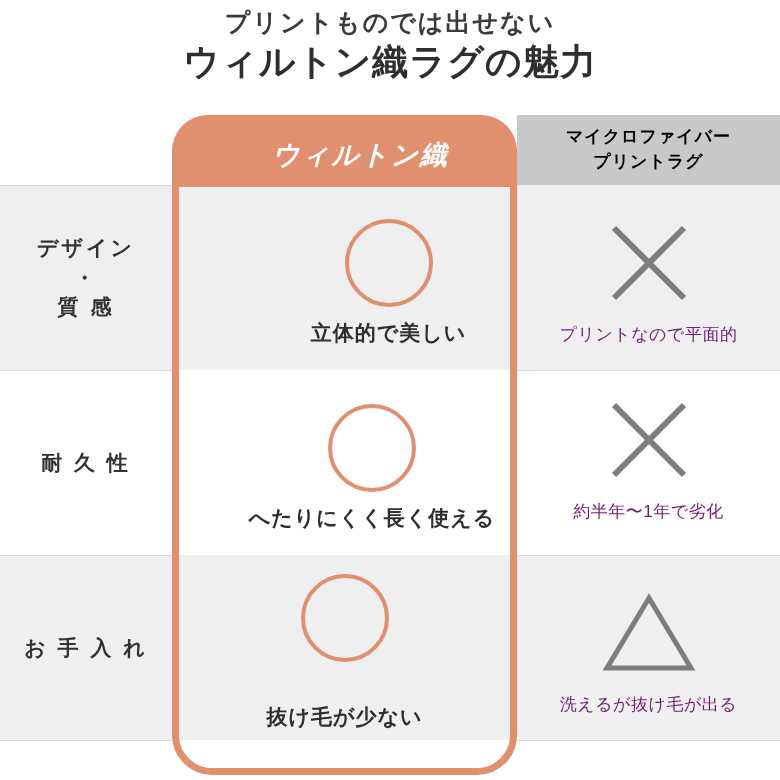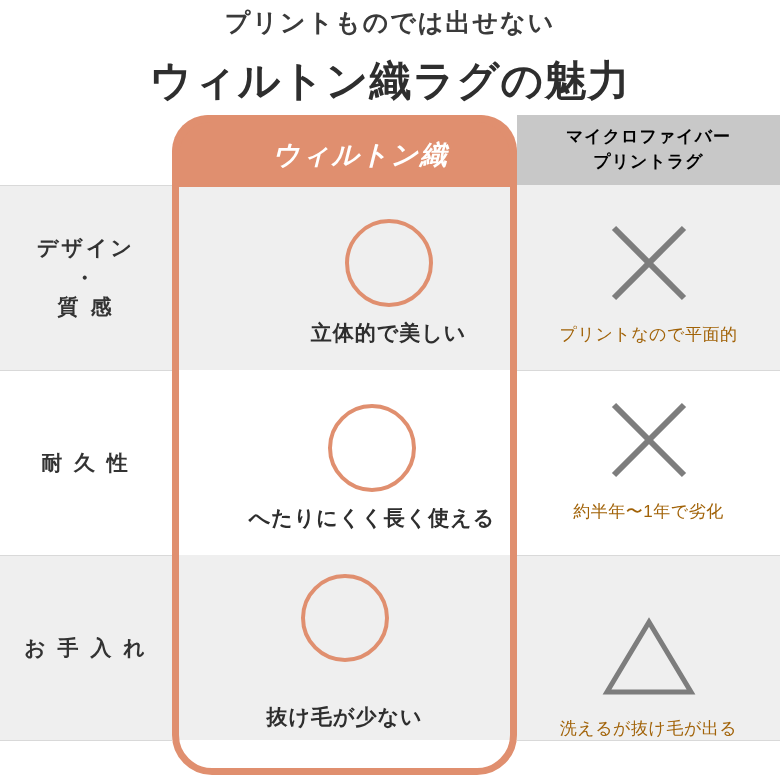--- a/index.html
+++ b/index.html
@@ -31,26 +31,26 @@
     text-align: center;
   }
   .title-sub {
     font-size: 25px;
     font-weight: bold;
     letter-spacing: 2px;
     color: #3a3a3a;
     line-height: 1.3;
   }
   .title-main {
-    font-size: 42px;
+    font-size: 36px;
     font-weight: bold;
     letter-spacing: 1px;
     color: #2e2e2e;
     line-height: 1.25;
-    margin-top: 16px;
+    margin-top: 0;
   }
 
   
   .table {
     position: absolute;
     top: 115px;
     left: 0;
     width: 780px;
     height: 665px;
   }
@@ -135,21 +135,21 @@
   }
   .cell-text {
     font-size: 21px;
     font-weight: bold;
     color: #2e2e2e;
     letter-spacing: 1px;
     margin-top: 2px;
   }
   .cell-text-muted {
     font-size: 17px;
-    color: #a16207;
+    color: #701a75;
     letter-spacing: 0.5px;
     margin-top: 6px;
   }
 
   
   .divider {
     position: absolute;
     height: 1px;
     background: #d9d9d9;
   }
@@ -258,21 +258,21 @@
 
     <div class="cell col-label cell-label" style="top:440px;">
       <div>お 手 入 れ</div>
     </div>
     <div class="cell col-wilton cell-content" style="top:440px;width:331px;left:179px;background:#efefef;gap:29px;">
       <div class="mark-area">
         <div class="mark-circle"></div>
       </div>
       <div class="cell-text">抜け毛が少ない</div>
     </div>
-    <div class="cell col-micro cell-content" style="top:440px;justify-content:flex-end;">
+    <div class="cell col-micro cell-content" style="top:440px;">
       <div class="mark-area">
         <svg width="96" height="86" viewBox="0 0 96 86">
           <polygon points="48,8 90,78 6,78" fill="none" stroke="#7d7d7d" stroke-width="5"></polygon>
         </svg>
       </div>
       <div class="cell-text-muted">洗えるが抜け毛が出る</div>
     </div>
 
     <div class="divider" style="top:70px;left:0;width:172px;"></div>
     <div class="divider" style="top:255px;left:0;width:172px;"></div>

